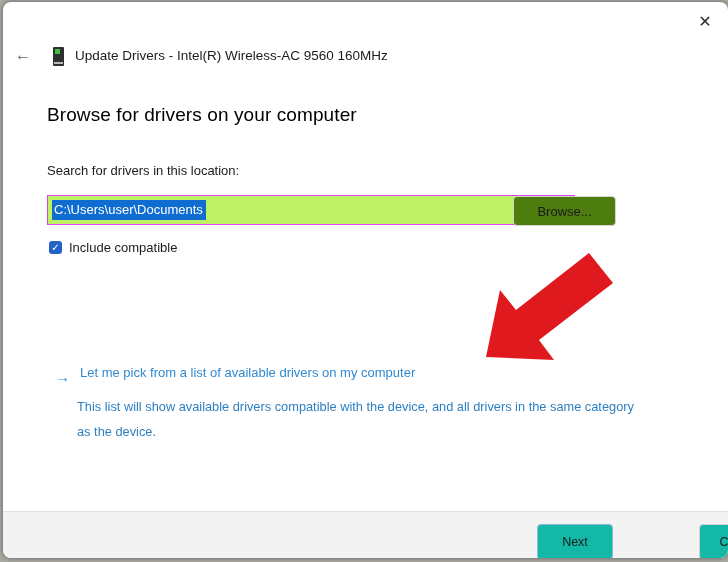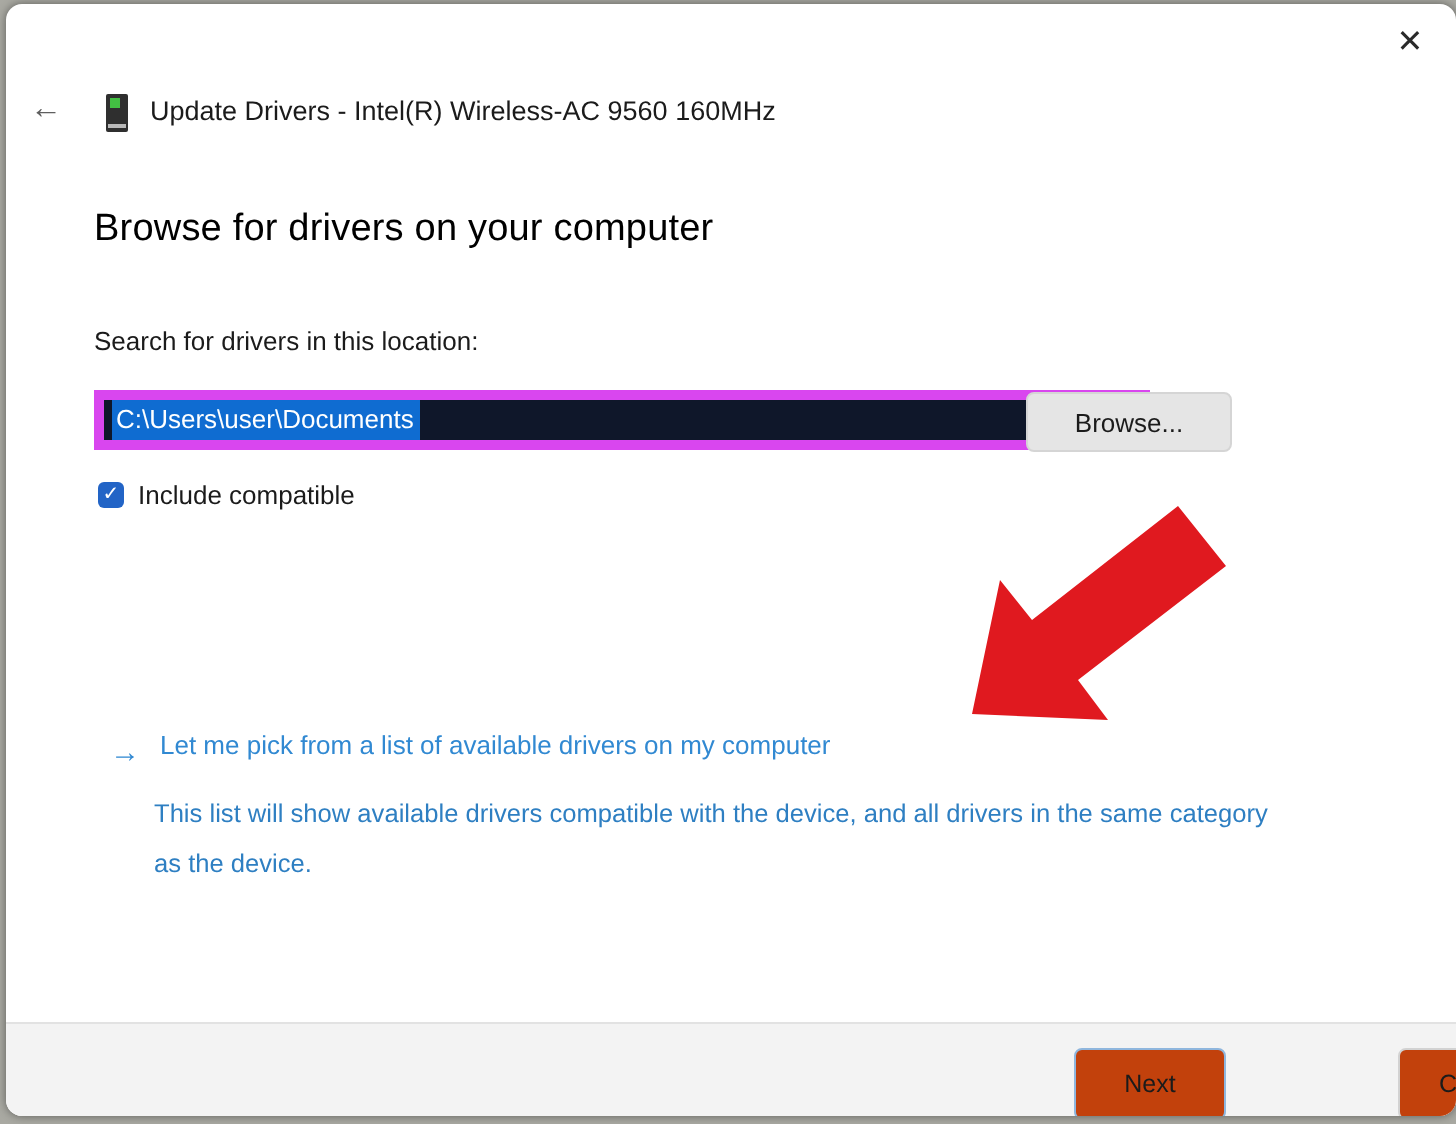--- a/index.html
+++ b/index.html
@@ -70,40 +70,40 @@
     letter-spacing: 0.1px;
     white-space: nowrap;
   }
   .location-label {
     position: absolute; left: 44px; top: 161px;
     font-size: 13px; color: #1b1b1b;
   }
   .location-combo {
     position: absolute; left: 44px; top: 193px;
     width: 528px; height: 30px;
-    background: #0f172a;
-    border: 5px solid #d946ef;
+    background: #bef264;
+    border: 1px solid #d946ef;
     display: flex; align-items: center;
   }
   .location-value {
     margin-left: 4px;
     font-size: 13px;
     color: #ffffff;
     background: #0f6cd1;
     padding: 2px 3px 3px 2px;
     white-space: nowrap;
   }
   .combo-chevron {
     position: absolute; right: 9px; top: 4px;
     font-size: 13px; color: #6d6d6d;
   }
   .browse-btn {
     position: absolute; left: 510px; top: 194px;
     width: 103px; height: 30px;
-    background: #e5e5e5;
+    background: #4d7c0f;
     border: 1px solid #d5d5d5;
     border-radius: 4px;
     font-size: 13px; color: #1b1b1b;
     font-family: "Liberation Sans", sans-serif;
   }
   .subfolders-row {
     position: absolute; left: 46px; top: 238px;
     display: flex; align-items: center; gap: 7px;
   }
   .checkbox {
@@ -146,21 +146,21 @@
   
   .footer {
     position: absolute; left: 0; right: 0; bottom: 0;
     height: 47px;
     background: #f3f3f3;
     border-top: 1px solid #e2e2e2;
   }
   .footer-btn {
     position: absolute; top: 12px;
     height: 36px;
-    background: #c2410c;
+    background: #14b8a6;
     border-radius: 4px;
     font-size: 12.5px; color: #1b1b1b;
     font-family: "Liberation Sans", sans-serif;
   }
   .next-btn  { left: 534px; width: 76px; border: 1px solid #8fb6dd; }
   .cancel-btn{ left: 653px; width: 80px; border: 1px solid #d2d2d2; margin-left: 43px; }
 </style>
 </head>
 <body>
 

